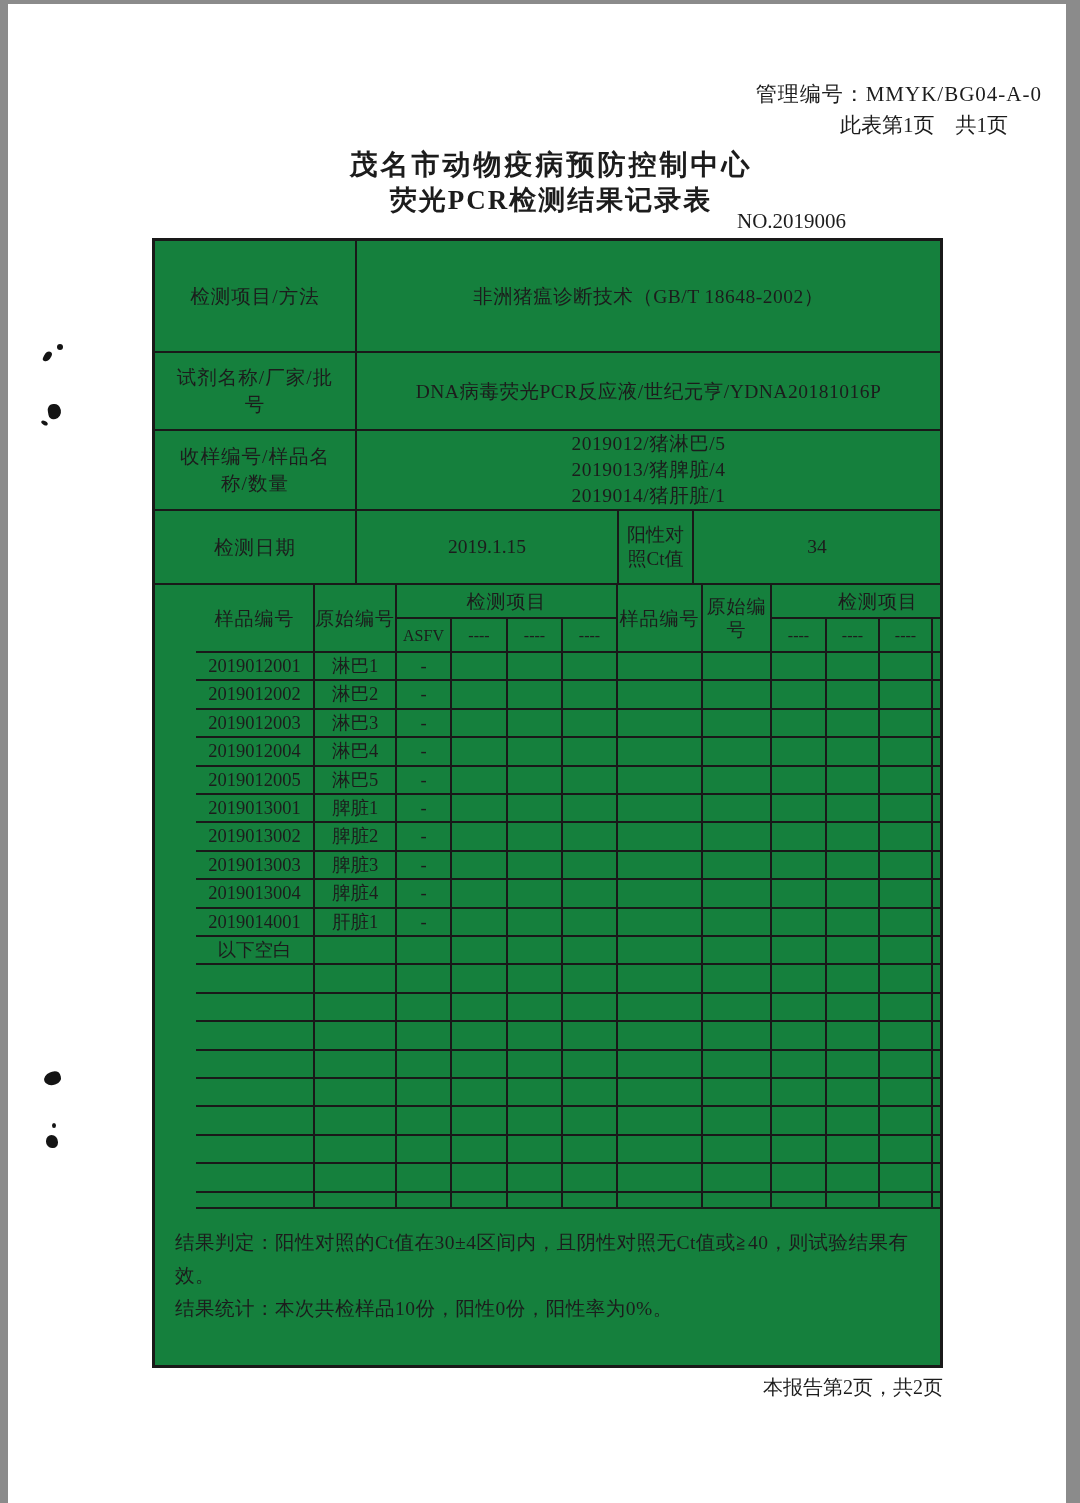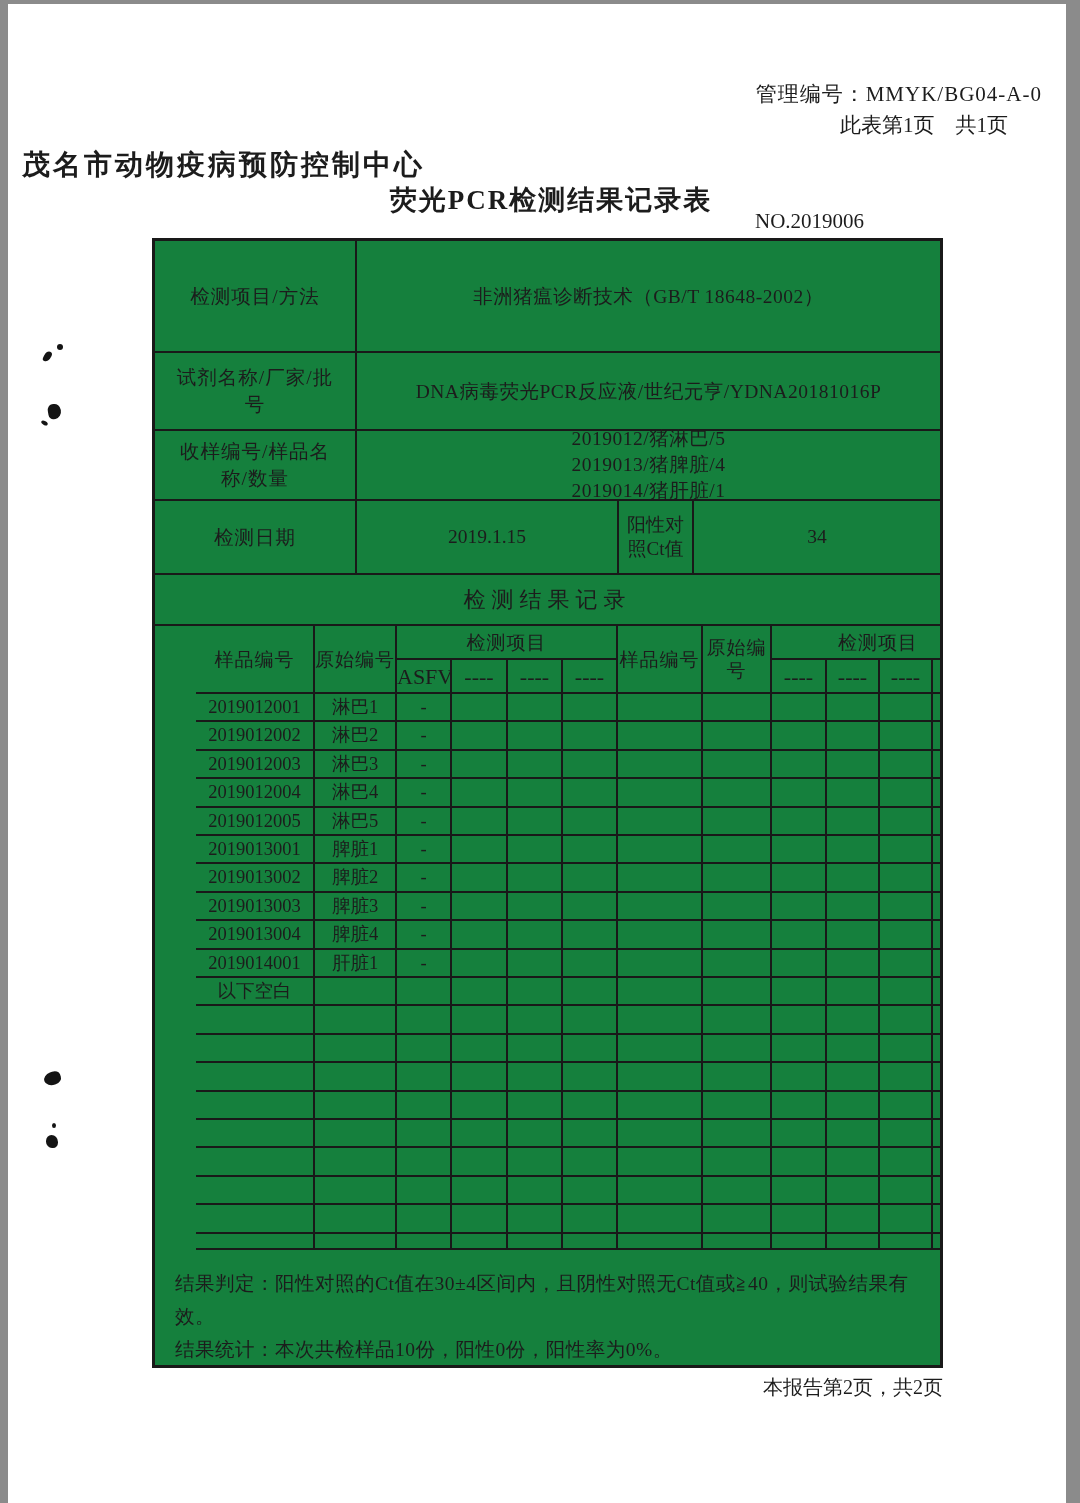--- a/index.html
+++ b/index.html
@@ -7,25 +7,25 @@
     position:relative; width:1080px; height:1503px; background:#ffffff;
     font-family:"Liberation Serif","DejaVu Serif",serif;
     color:#1c1c1c; overflow:hidden;
   }
   .edge-top   { position:absolute; top:0; left:0; width:1080px; height:4px;  background:#8b8b8b; z-index:5;}
   .edge-left  { position:absolute; top:0; left:0; width:8px;  height:1503px; background:#8b8b8b; z-index:5;}
   .edge-right { position:absolute; top:0; right:0; width:14px; height:1503px; background:#8b8b8b; z-index:5;}
 
   .admin-no  { position:absolute; top:80px;  right:38px; font-size:21px; letter-spacing:1px; }
   .page-info { position:absolute; top:111px; right:72px; font-size:21px; }
-  .title1 { position:absolute; top:146px; left:22px; width:1058px; text-align:left;
+  .title1 { position:absolute; top:146px; left:22px; width:1058px; text-align:center;
             font-size:28px; font-weight:bold; letter-spacing:3px; }
   .title2 { position:absolute; top:182px; left:22px; width:1058px; text-align:center;
             font-size:27px; font-weight:bold; letter-spacing:2px; }
-  .record-no { position:absolute; top:209px; left:755px; font-size:21px; }
+  .record-no { position:absolute; top:209px; left:737px; font-size:21px; }
 
   .doc-table {
     position:absolute; left:152px; top:238px; width:791px; height:1130px;
     border:3px solid #191919; box-sizing:border-box; background:#15803d;
   }
   .info-row { display:flex; box-sizing:border-box; border-bottom:2px solid #191919; }
   .info-label {
     width:202px; box-sizing:border-box; border-right:2px solid #191919;
     display:flex; align-items:center; justify-content:center; text-align:center;
     font-size:19.5px; padding:0 14px; letter-spacing:1px;
@@ -54,21 +54,21 @@
   .grid-wrap { height:624px; box-sizing:border-box; border-bottom:2px solid #191919; overflow:hidden;margin-left:41px; }
   table.results-table {
     width:100%; height:100%; border-collapse:collapse; border-style:hidden;
     table-layout:fixed;
   }
   table.results-table th, table.results-table td {
     border:2px solid #191919; padding:0; text-align:center; vertical-align:middle;
     font-weight:normal; overflow:hidden;
   }
   table.results-table thead th { font-size:19px; line-height:23px; letter-spacing:1px; }
-  table.results-table thead tr.sub th { font-size:22px; letter-spacing:0;font-family:Liberation Serif, serif; }
+  table.results-table thead tr.sub th { font-size:16px; letter-spacing:0;font-family:Liberation Serif, serif; }
   table.results-table tbody td { font-size:18.5px; height:26.4px; line-height:26.4px; }
   table.results-table thead tr.main { height:33px; }
   table.results-table thead tr.sub  { height:34px; }
 
   .notes { height:107px; box-sizing:border-box; padding:17px 4px 0 20px;
            font-size:19.5px; line-height:33px; letter-spacing:0.5px; }
 
   .footer-note { position:absolute; top:1374px; right:137px; font-size:20px; }
 
   .speck { position:absolute; background:#141414; z-index:4; }
@@ -107,39 +107,38 @@
     <div class="info-row" style="height:112px">
       <div class="info-label">检测项目/方法</div>
       <div class="info-value">非洲猪瘟诊断技术（GB/T 18648-2002）</div>
     </div>
 
     <div class="info-row" style="height:78px">
       <div class="info-label">试剂名称/厂家/批号</div>
       <div class="info-value">DNA病毒荧光PCR反应液/世纪元亨/YDNA20181016P</div>
     </div>
 
-    <div class="info-row" style="height:70px">
+    <div class="info-row" style="height:80px">
       <div class="info-label">收样编号/样品名称/数量</div>
       <div class="info-value">
         <div class="multi-block">
           <div>2019012/猪淋巴/5</div>
           <div>2019013/猪脾脏/4</div>
           <div>2019014/猪肝脏/1</div>
         </div>
       </div>
     </div>
 
     <div class="info-row" style="height:74px">
       <div class="info-label">检测日期</div>
       <div class="date-cell">2019.1.15</div>
       <div class="ct-label">阳性对照Ct值</div>
       <div class="ct-value">34</div>
     </div>
 
-    <div class="section-band">检测结果记录</div>
 
     <div class="grid-wrap">
       <table class="results-table">
         <colgroup>
           <col style="width:118px">
             <col style="width:82px">
             <col style="width:55px">
           <col style="width:56px">
             <col style="width:55px">
             <col style="width:55px">

